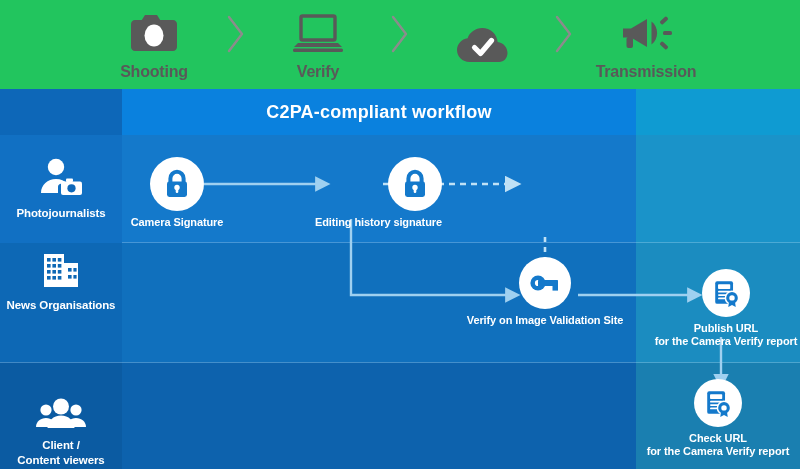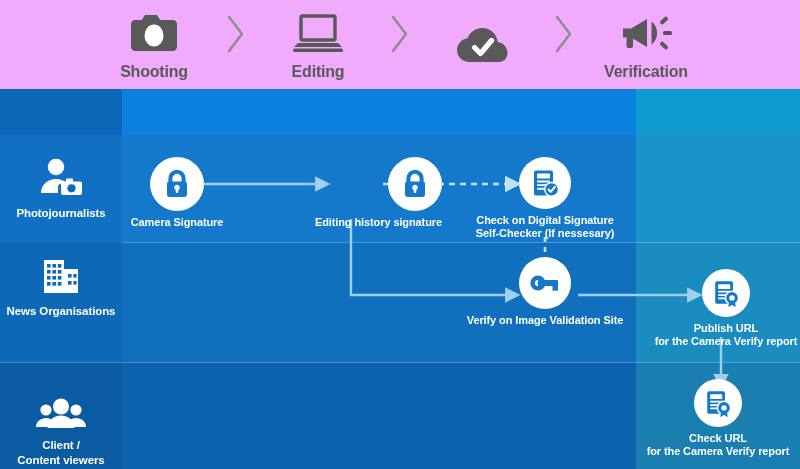--- a/index.html
+++ b/index.html
@@ -7,21 +7,21 @@
     width:800px;height:469px;
     background:#ffffff;
     font-family:"Liberation Sans", sans-serif;
     overflow:hidden;
   }
   #root{position:relative;width:800px;height:469px;}
 
   
   .stagebar{
     position:absolute;left:0;top:0;width:800px;height:89px;
-    background:#f0abfc;
+    background:#22c55e;
     display:flex;align-items:center;justify-content:center;
   }
   .stage{
     width:118px;
     display:flex;flex-direction:column;align-items:center;justify-content:flex-start;
   }
   .stage-ico{height:48px;display:flex;align-items:center;justify-content:center;}
   .stage-ico svg{display:block;}
   .stage-label{
     margin-top:6px;
@@ -113,21 +113,21 @@
     </div>
 
     <div class="stage">
       <div class="stage-ico">
         <svg width="56" height="44" viewBox="0 0 56 44">
           <rect x="11" y="5" width="34" height="24" rx="1.6" fill="none" stroke="#595959" stroke-width="3.4"></rect>
           <path fill="#595959" d="M8 32h40l4 4H4z"></path>
           <rect x="3" y="37.5" width="50" height="3.6" rx="1.6" fill="#595959"></rect>
         </svg>
       </div>
-      <div class="stage-label">Editing</div>
+      <div class="stage-label">Verify</div>
     </div>
 
     <div class="chev">
       <svg width="20" height="40" viewBox="0 0 20 40">
           <path d="M3 3 L16 20 L3 37" fill="none" stroke="#8c8c8c" stroke-width="2.4" stroke-linecap="round" stroke-linejoin="round"></path>
         </svg>
     </div>
 
     <div class="stage">
       <div class="stage-ico">
@@ -148,59 +148,60 @@
       <div class="stage-ico">
         <svg width="58" height="44" viewBox="0 0 58 44">
           <path fill="#595959" d="M6 17.5h8l16-9.5v28l-16-9.5H6z"></path>
           <rect x="9.5" y="26" width="6.5" height="11" rx="2" fill="#595959"></rect>
           <path fill="#595959" d="M34.5 10.5c3.6 2.8 5.6 7 5.6 11.5s-2 8.7-5.6 11.5V10.5z"></path>
           <rect x="46" y="20" width="9" height="4" rx="1.6" fill="#595959"></rect>
           <rect x="42.5" y="7.5" width="9" height="4" rx="1.6" fill="#595959" transform="rotate(-42 47 9.5)"></rect>
           <rect x="42.5" y="32.5" width="9" height="4" rx="1.6" fill="#595959" transform="rotate(42 47 34.5)"></rect>
         </svg>
       </div>
-      <div class="stage-label">Verification</div>
+      <div class="stage-label">Transmission</div>
     </div>
 
   </div>
 
   <div class="panel">
 
     <div class="band b-l1"></div>
     <div class="band b-l2"></div>
     <div class="band b-l3"></div>
     <div class="band b-m1"></div>
     <div class="band b-m2"></div>
     <div class="band b-m3"></div>
     <div class="band b-r1"></div>
     <div class="band b-r2"></div>
     <div class="band b-r3"></div>
 
     <div class="hdr-left"></div>
     <div class="hdr-mid"></div>
     <div class="hdr-right"></div>
+    <div class="hdr-title">C2PA-compliant workflow</div>
 
     <div class="sep" style="left:122px;top:153px;width:514px;"></div>
     <div class="sep" style="left:636px;top:153px;width:164px;"></div>
     <div class="sep" style="left:0;top:273px;width:800px;"></div>
 
     <div class="role" style="top:46px;height:108px;">
       <div class="role-ico">
         <svg width="48" height="42" viewBox="0 0 48 42">
           <circle cx="19" cy="10" r="8.2" fill="#ffffff"></circle>
           <path fill="#ffffff" d="M4 36c0-8 6.7-14 15-14 4.6 0 8.7 1.9 11.4 4.8H24c-1.6 0-3 1.4-3 3V36H4z"></path>
           <rect x="24" y="24.5" width="21" height="13.5" rx="2" fill="#ffffff"></rect>
           <rect x="29" y="21.5" width="7" height="3.5" rx="1" fill="#ffffff"></rect>
           <circle cx="34.5" cy="31.3" r="4.1" fill="#0d67b8"></circle>
         </svg>
       </div>
       <div class="role-label">Photojournalists</div>
     </div>
 
-    <div class="role" style="top:144px;height:108px;">
+    <div class="role" style="top:138px;height:108px;">
       <div class="role-ico">
         <svg width="44" height="42" viewBox="0 0 44 42">
           <rect x="5" y="5" width="20" height="33" fill="#ffffff"></rect>
           <rect x="25" y="14" width="14" height="24" fill="#ffffff"></rect>
           <g fill="#0d68b5">
             <rect x="8" y="9" width="3.6" height="3.6"></rect>
               <rect x="13.4" y="9" width="3.6" height="3.6"></rect>
               <rect x="18.8" y="9" width="3.6" height="3.6"></rect>
             <rect x="8" y="15" width="3.6" height="3.6"></rect>
               <rect x="13.4" y="15" width="3.6" height="3.6"></rect>
@@ -294,38 +295,20 @@
         <svg width="30" height="32" viewBox="0 0 30 32">
           <path d="M8.4 14V10.4a6.6 6.6 0 0 1 13.2 0V14" fill="none" stroke="#1479cb" stroke-width="4"></path>
           <rect x="5" y="13.4" width="20" height="15.6" rx="2.4" fill="#1479cb"></rect>
           <circle cx="15" cy="19.4" r="2.7" fill="#ffffff"></circle>
           <rect x="13.7" y="19.4" width="2.6" height="5.6" rx="1.2" fill="#ffffff"></rect>
         </svg>
       </div>
       <div class="node-label">Editing history signature</div>
     </div>
 
-    <div class="node" style="left:455px;top:68px;width:180px;">
-      <div class="disc" style="width:52px;height:52px;">
-        <svg width="32" height="32" viewBox="0 0 32 32">
-          <rect x="5" y="3.5" width="19" height="25" rx="2" fill="#1479cb"></rect>
-          <rect x="8" y="6.6" width="13" height="5" rx="0.8" fill="#ffffff"></rect>
-          <rect x="8" y="13.6" width="13" height="1.9" rx="0.9" fill="#ffffff"></rect>
-          <rect x="8" y="17.2" width="13" height="1.9" rx="0.9" fill="#ffffff"></rect>
-          <rect x="8" y="20.8" width="9" height="1.9" rx="0.9" fill="#ffffff"></rect>
-          <circle cx="22.6" cy="22.4" r="7.6" fill="#ffffff"></circle>
-          <circle cx="22.6" cy="22.4" r="6.1" fill="#1479cb"></circle>
-          <path d="M19.5 22.5 L21.7 24.8 L25.9 19.9" fill="none" stroke="#ffffff" stroke-width="2" stroke-linecap="round" stroke-linejoin="round"></path>
-        </svg>
-      </div>
-      <div class="node-label">
-        <span>Check on Digital Signature</span><br>
-        <span>Self-Checker (If nessesary)</span>
-      </div>
-    </div>
 
     <div class="node" style="left:455px;top:168px;width:180px;">
       <div class="disc" style="width:52px;height:52px;">
         <svg width="32" height="22" viewBox="0 0 32 22">
           <circle cx="9" cy="11" r="7.6" fill="#1479cb"></circle>
           <circle cx="9" cy="11" r="3.1" fill="#ffffff"></circle>
           <rect x="9" y="7.9" width="20" height="6.2" rx="0.6" fill="#1479cb"></rect>
           <rect x="23.5" y="13.4" width="5.5" height="5.2" fill="#1479cb"></rect>
         </svg>
       </div>

